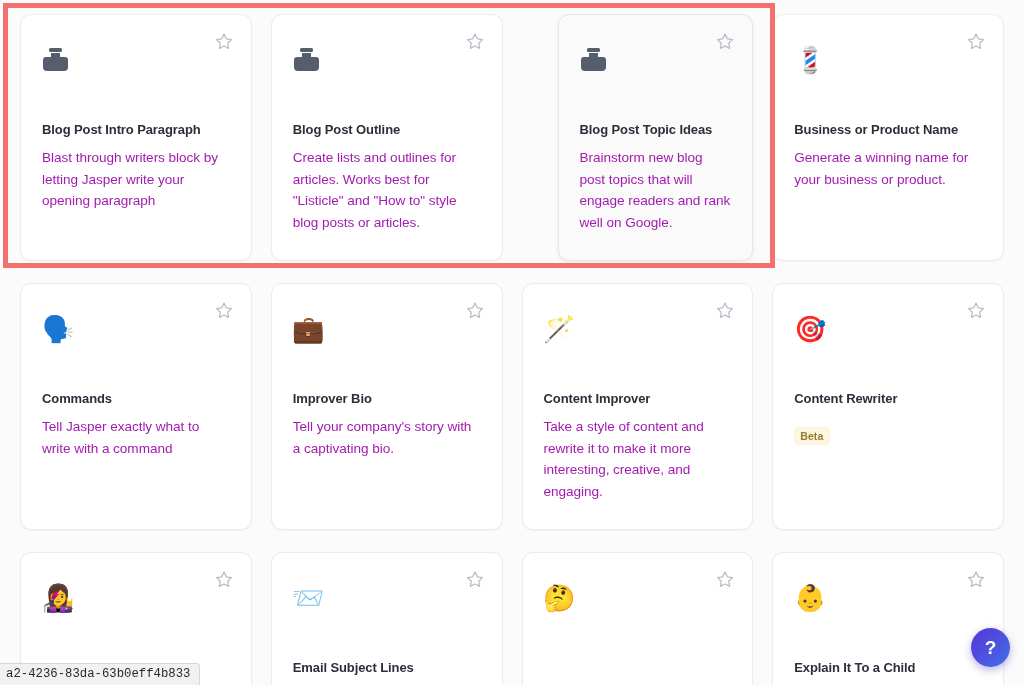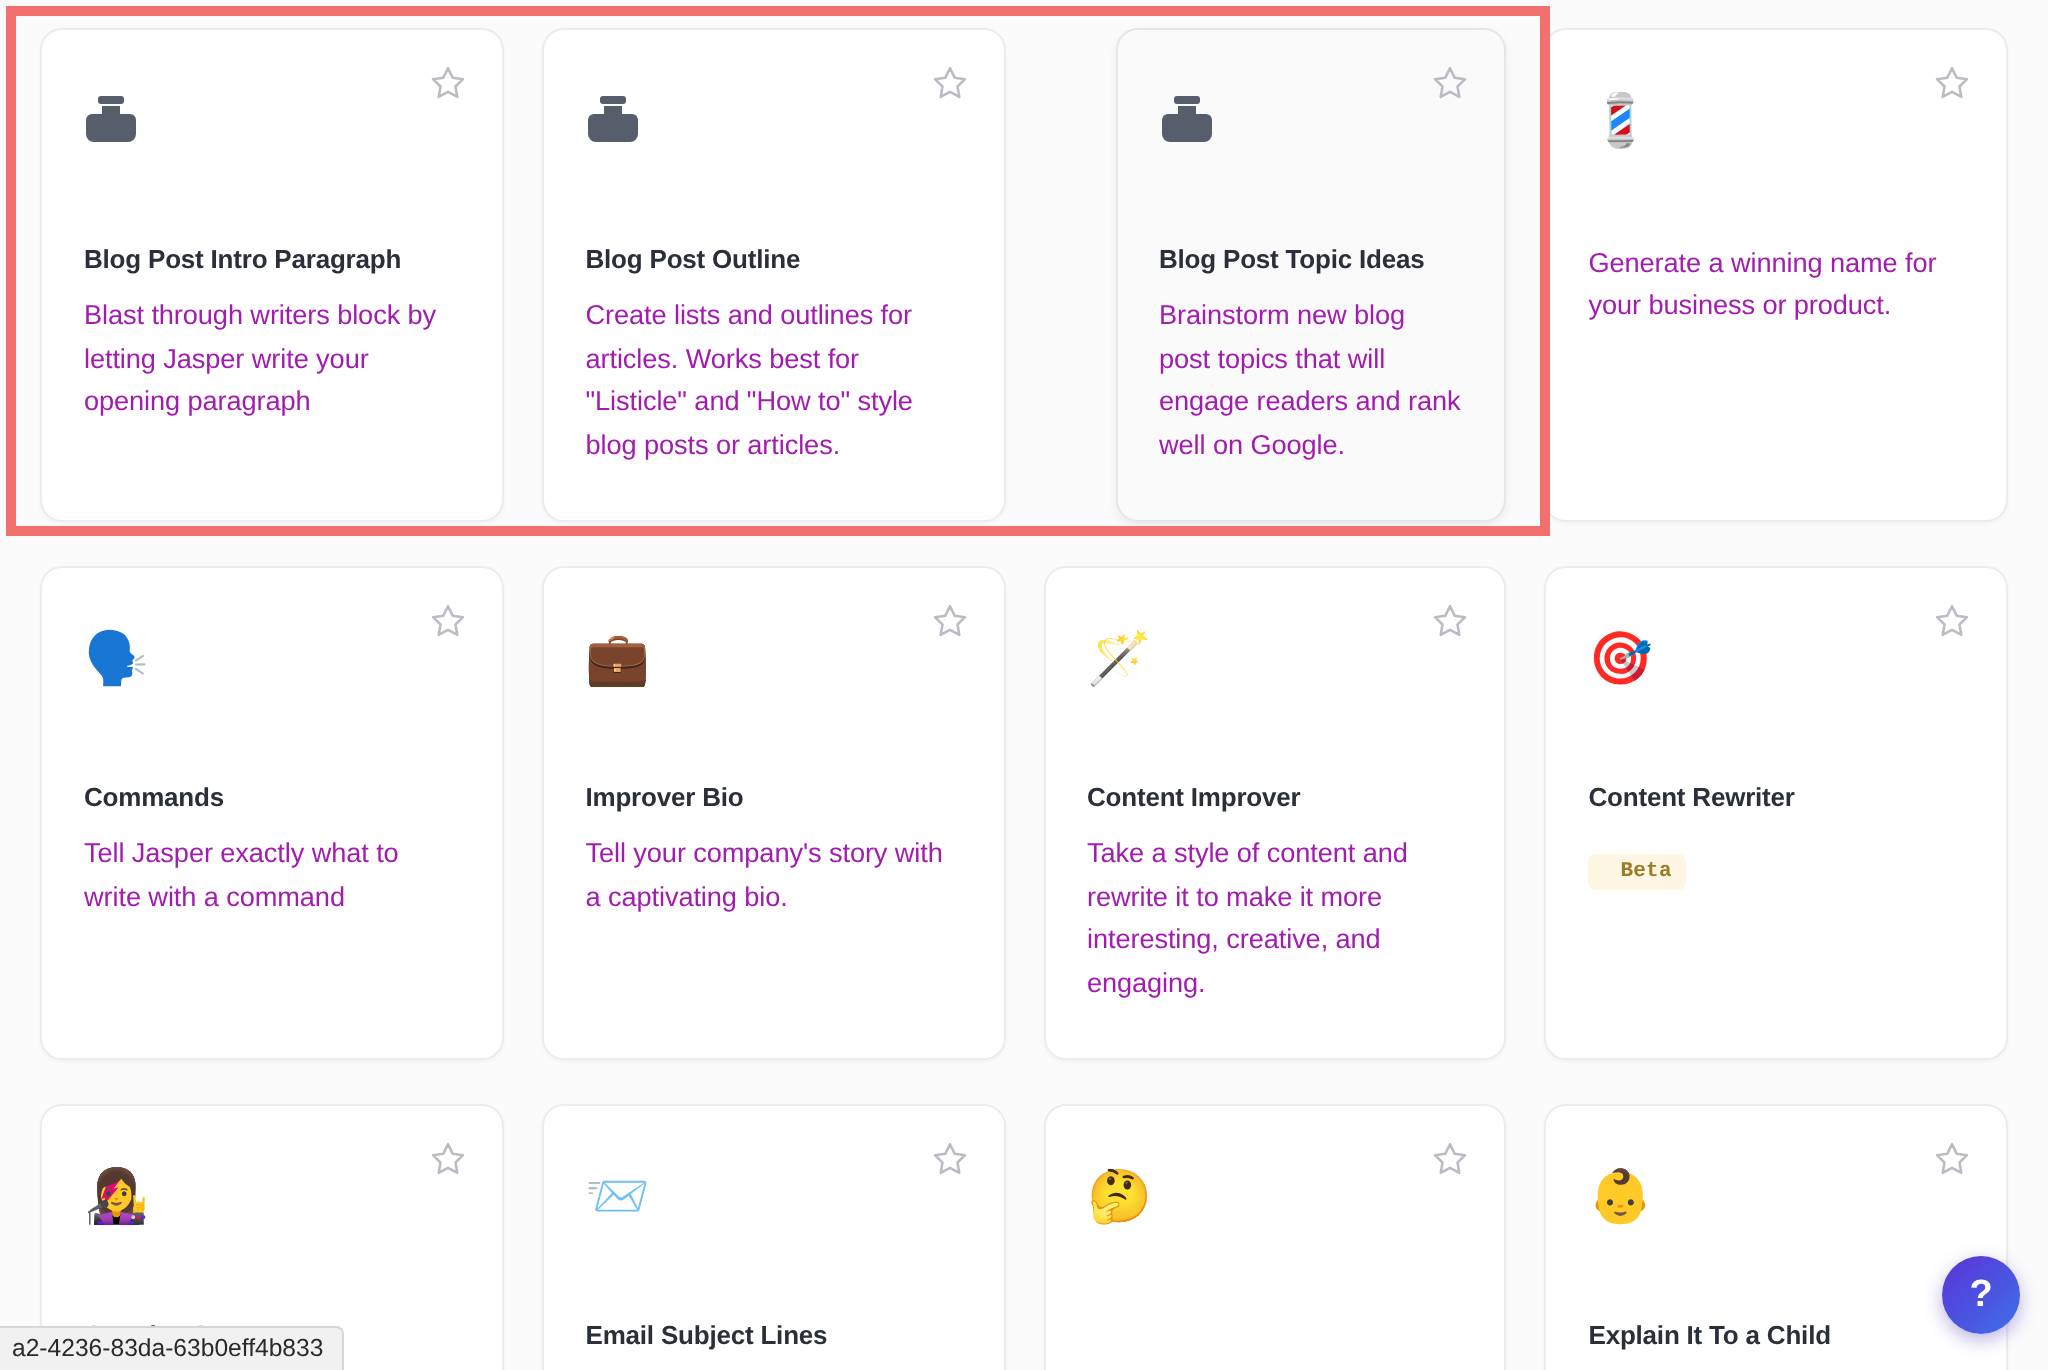--- a/index.html
+++ b/index.html
@@ -92,24 +92,23 @@
     letter-spacing: -0.05px;
   }
 
   .badge {
     display: inline-block;
     margin-top: 11px;
     background: #fdf6e3;
     color: #9a7b28;
     font-size: 10.5px;
     font-weight: bold;
-    padding: 3px 7px 3px 16px;
+    padding: 3px 7px 3px 6px;
     border-radius: 4px;
     letter-spacing: 0.1px;
-    font-family: Liberation Mono, monospace;
   }
 
   
   .inkwell {
     position: relative;
     width: 27px;
     height: 26px;
   }
   .inkwell .cap {
     position: absolute;
@@ -168,21 +167,21 @@
     left: 0;
     bottom: 0;
     background: #f1f1f2;
     border: 1px solid #d6d6d9;
     border-left: none;
     border-bottom: none;
     border-radius: 0 4px 0 0;
     font-size: 12.3px;
     color: #2a2a2c;
     padding: 3px 9px 4px 6px;
-    font-family: Liberation Sans, sans-serif;
+    font-family: Liberation Mono, monospace;
     white-space: nowrap;
   }
 </style>
 </head>
 <body>
 
 <div id="app">
   <div class="grid">
       <div class="card">
         <div class="card-star">
@@ -234,20 +233,21 @@
       </div>
       <div class="card">
         <div class="card-star">
           <svg width="18" height="18" viewBox="0 0 24 24" fill="none" stroke="#b9bcc4" stroke-width="1.7" stroke-linejoin="round">
             <polygon points="12,2.8 15.1,9.1 22,10.1 17,15 18.2,21.9 12,18.6 5.8,21.9 7,15 2,10.1 8.9,9.1"></polygon>
           </svg>
         </div>
         <div class="card-icon">
           <span class="glyph-emoji">💈</span>
         </div>
+        <div class="card-title">Business or Product Name</div>
         <div class="card-desc">Generate a winning name for your business or product.</div>
       </div>
       <div class="card">
         <div class="card-star">
           <svg width="18" height="18" viewBox="0 0 24 24" fill="none" stroke="#b9bcc4" stroke-width="1.7" stroke-linejoin="round">
             <polygon points="12,2.8 15.1,9.1 22,10.1 17,15 18.2,21.9 12,18.6 5.8,21.9 7,15 2,10.1 8.9,9.1"></polygon>
           </svg>
         </div>
         <div class="card-icon">
           <span class="glyph-emoji">🗣️</span>

